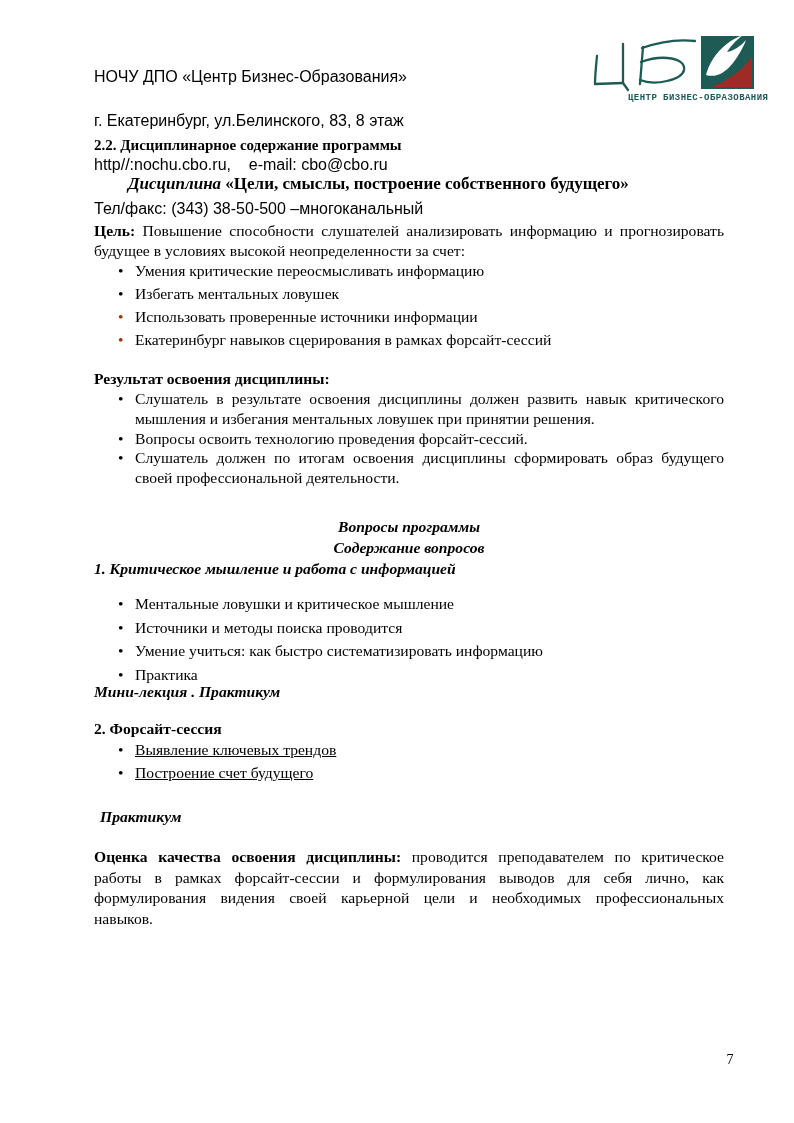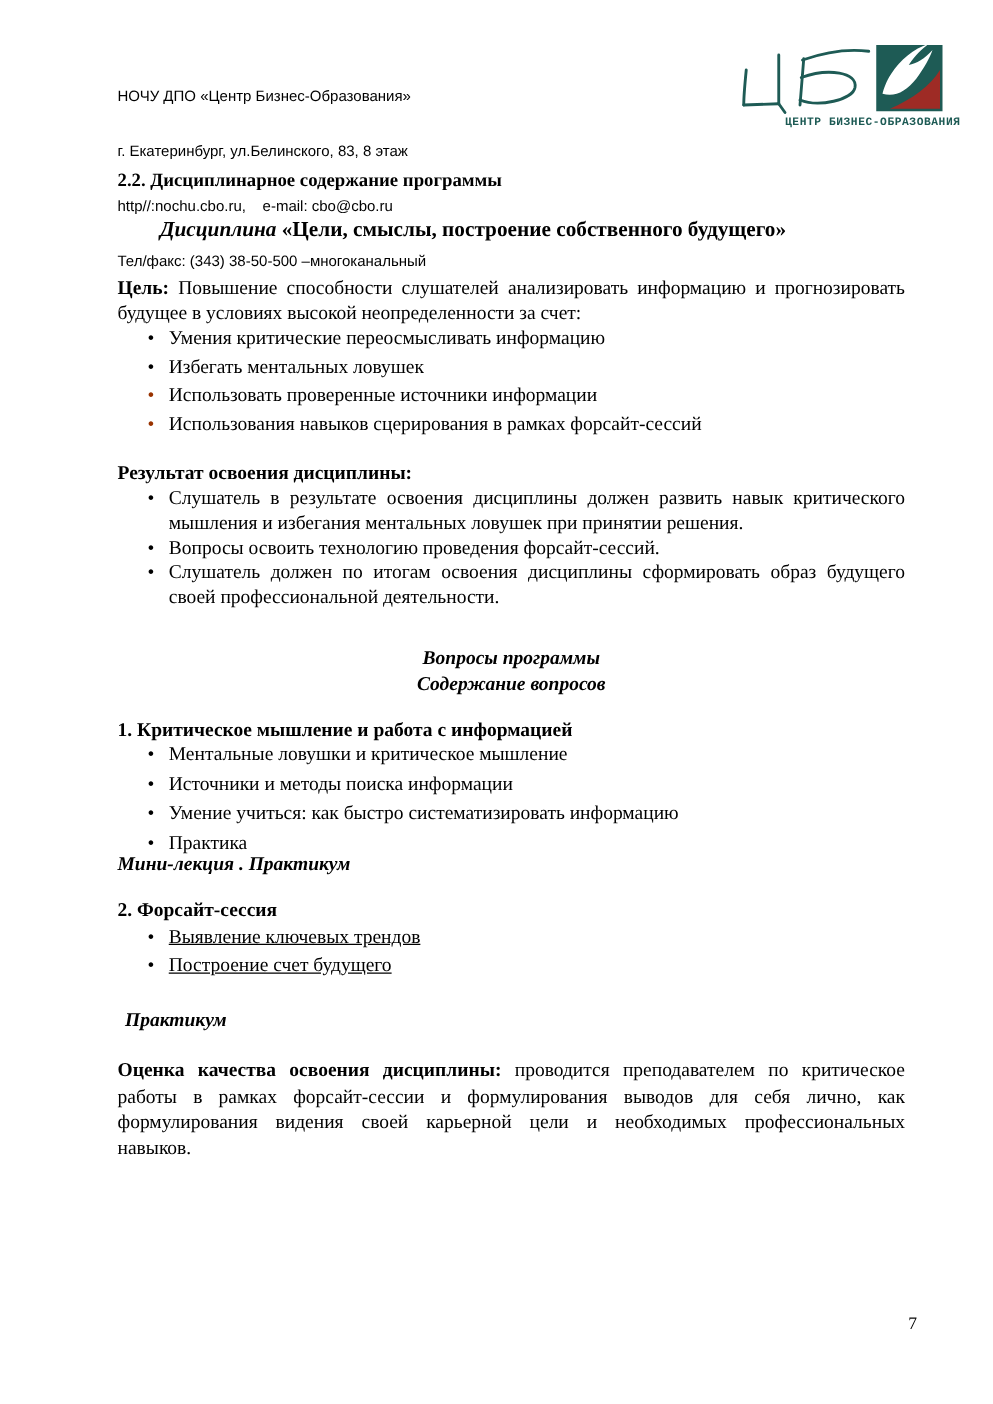--- a/index.html
+++ b/index.html
@@ -11,21 +11,21 @@
   html,body{margin:0;padding:0;background:#ffffff;}
   body{
     width:794px;height:1123px;position:relative;overflow:hidden;
     font-family:"Liberation Serif","DejaVu Serif",serif;color:#000;
   }
   .abs{position:absolute;}
   
   .org-block{
     left:94px;top:41px;width:360px;
     font-family:"Liberation Sans","DejaVu Sans",sans-serif;
-    font-size:12px;line-height:14.6px;white-space:pre;color:#000;
+    font-size:16px;line-height:14.6px;white-space:pre;color:#000;
   }
   .logo-block{left:585px;top:29px;width:170px;}
   .logo-svg{display:block;width:170px;height:63px;}
   .logo-stroke{stroke:var(--logo-teal);fill:none;stroke-width:2.3;stroke-linecap:round;}
   .logo-square{fill:var(--logo-teal);}
   .logo-red{fill:var(--logo-red);}
   .logo-swoosh{fill:#ffffff;}
   .logo-tagline{
     margin-top:1px;width:170px;
     font-family:Liberation Mono, monospace;
@@ -46,21 +46,21 @@
     content:"\2022";position:absolute;left:-17px;top:0;
     color:#000;font-size:1em;
   }
   ul.blist li.red-marker::before{color:var(--red-marker);}
   .goal-list{top:262px;}
   .goal-list li{line-height:18px;margin-bottom:5px;}
   .results-heading{top:369px;font-weight:bold;}
   .results-list{top:389px;}
   .results-list li{line-height:19.8px;margin-bottom:0;}
   .program-titles{top:517px;text-align:center;font-weight:bold;font-style:italic;line-height:20.5px;}
-  .topic1-heading{top:575px;font-weight:bold;}
+  .topic1-heading{top:559px;font-weight:bold;font-style:italic;}
   .topic1-list{top:595px;}
   .topic1-list li{line-height:18px;margin-bottom:5.7px;}
   .topic1-footer{top:682px;font-weight:bold;font-style:italic;}
   .topic2-heading{top:719px;font-weight:bold;}
   .topic2-list{top:741px;}
   .topic2-list li{line-height:18px;margin-bottom:4.7px;text-decoration:underline;}
   .topic2-footer{top:807px;padding-left:6px;font-weight:bold;font-style:italic;}
   .assessment-para{top:847px;line-height:20.7px;}
   .page-number{left:718px;top:1052px;width:24px;text-align:center;font-size:14px;}
 </style>
@@ -105,21 +105,21 @@
     <span class="b">Цель:</span>
     <span>Повышение способности слушателей анализировать информацию и прогнозировать</span>
   </div>
   <div>будущее в условиях высокой неопределенности за счет:</div>
 </div>
 
 <ul class="abs content blist goal-list">
     <li>Умения критические переосмысливать информацию</li>
     <li>Избегать ментальных ловушек</li>
     <li class="red-marker">Использовать проверенные источники информации</li>
-    <li class="red-marker">Использования навыков сцерирования в рамках форсайт-сессий</li>
+    <li class="red-marker">Екатеринбург навыков сцерирования в рамках форсайт-сессий</li>
   </ul>
 
 <div class="abs content results-heading">Результат освоения дисциплины:</div>
 
 <ul class="abs content blist results-list">
     <li>
       <div class="jline">Слушатель в результате освоения дисциплины должен развить навык критического</div>
       <div>мышления и избегания ментальных ловушек при принятии решения.</div>
     </li>
     <li>Вопросы освоить технологию проведения форсайт-сессий.</li>
@@ -131,21 +131,21 @@
 
 <div class="abs content program-titles">
   <div>Вопросы программы</div>
   <div>Содержание вопросов</div>
 </div>
 
 <div class="abs content topic1-heading">1. Критическое мышление и работа с информацией</div>
 
 <ul class="abs content blist topic1-list">
     <li>Ментальные ловушки и критическое мышление</li>
-    <li>Источники и методы поиска информации</li>
+    <li>Источники и методы поиска проводится</li>
     <li>Умение учиться: как быстро систематизировать информацию</li>
     <li>Практика</li>
   </ul>
 
 <div class="abs content topic1-footer">Мини-лекция . Практикум</div>
 
 <div class="abs content topic2-heading">2. Форсайт-сессия</div>
 
 <ul class="abs content blist topic2-list">
     <li>Выявление ключевых трендов</li>

